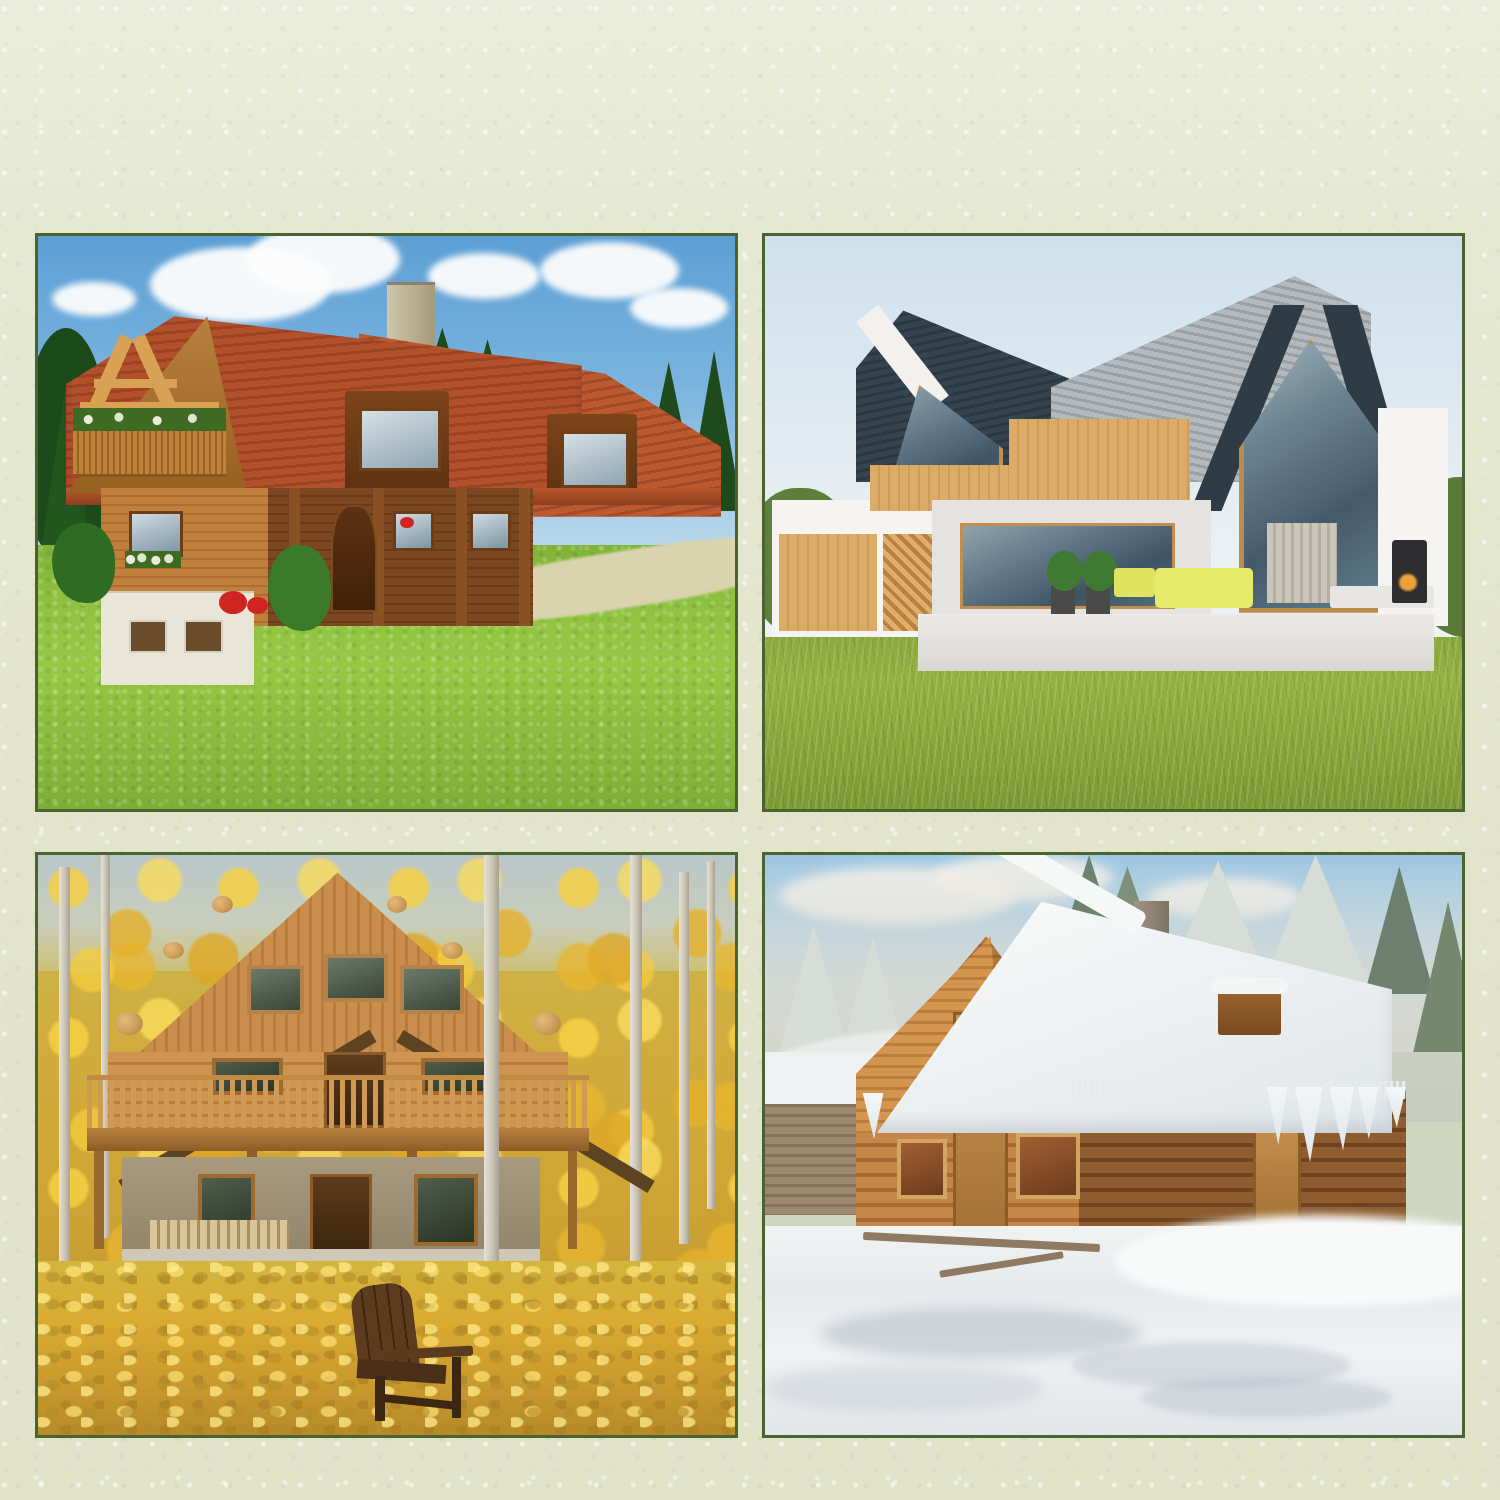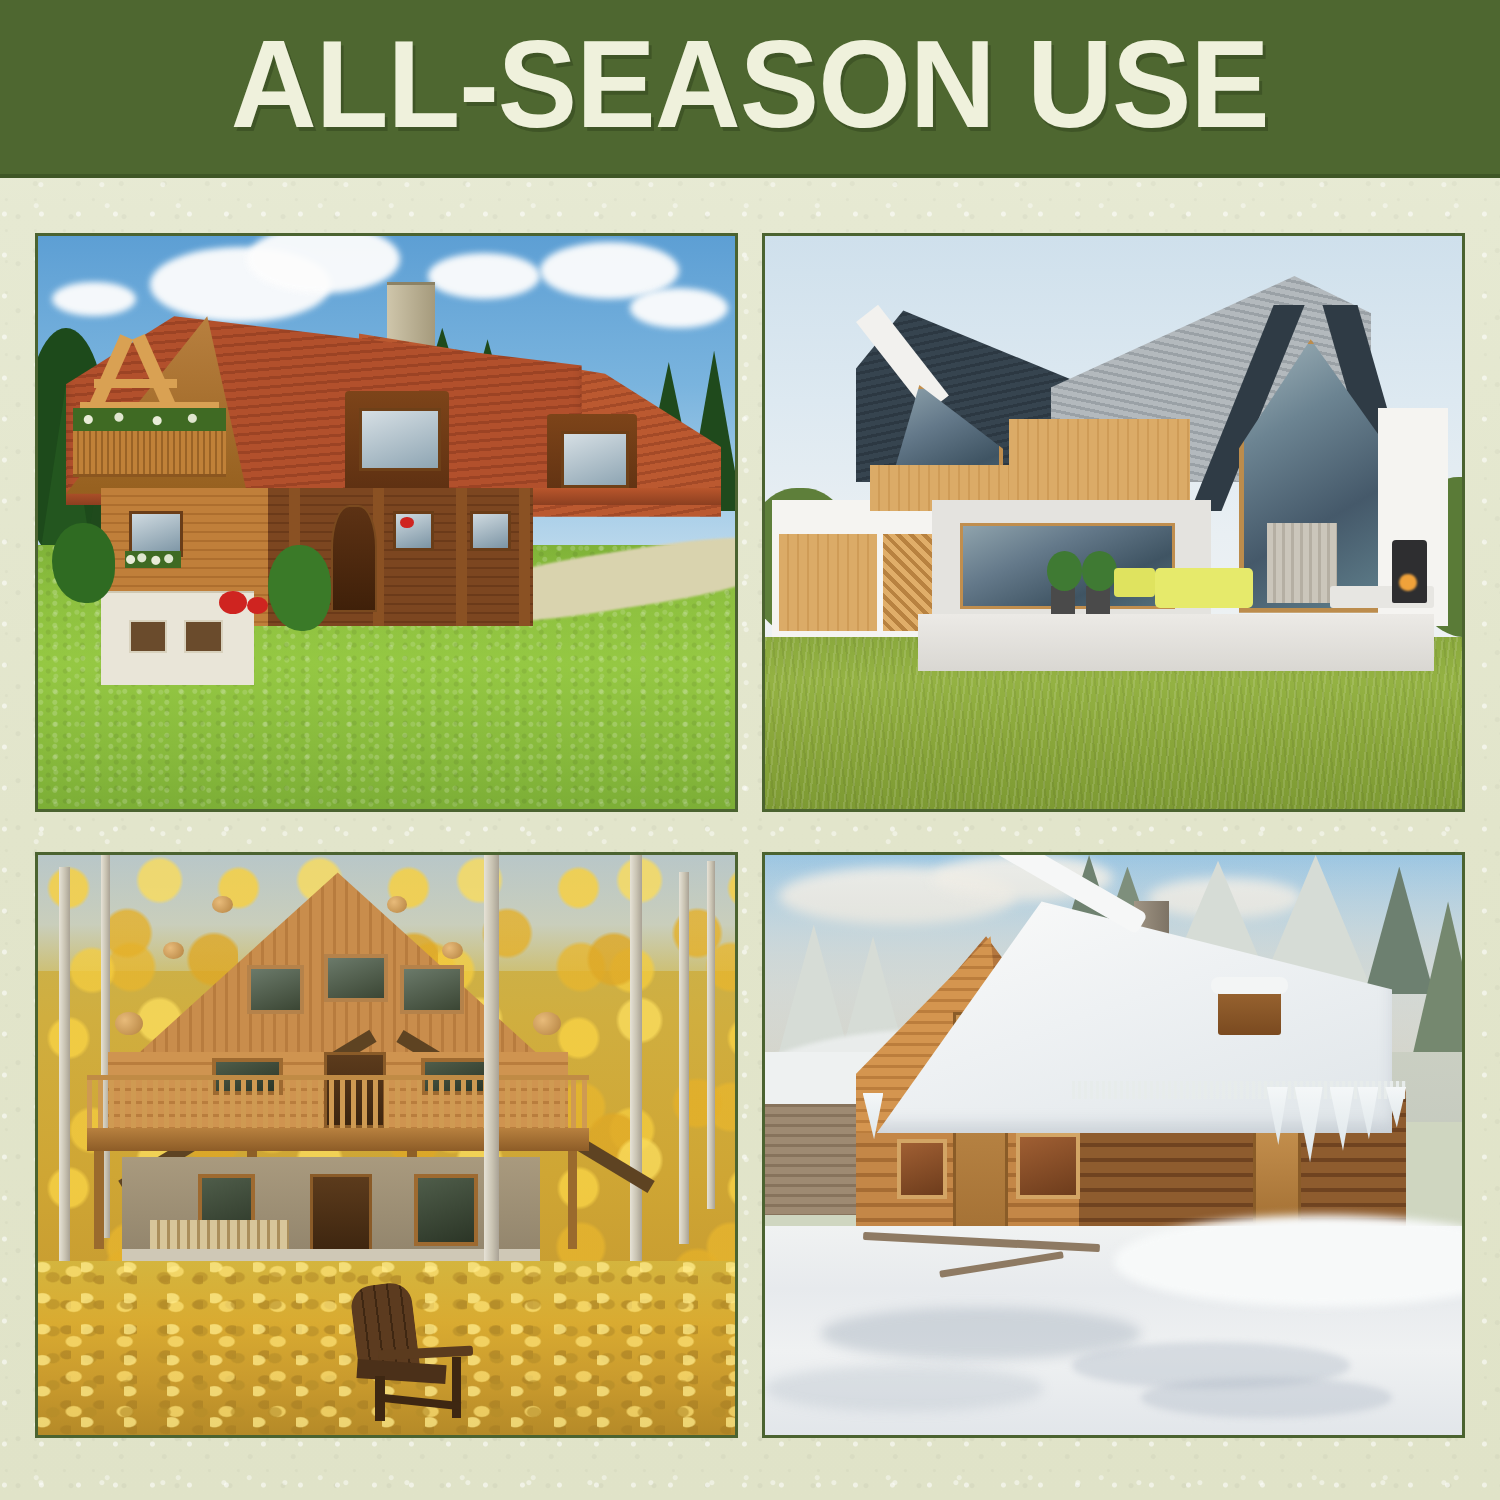--- a/index.html
+++ b/index.html
@@ -270,23 +270,20 @@
   .s4-outbuild{left:-4%;top:40%;width:22%;height:22%;
     background:repeating-linear-gradient(180deg,#9e8a72 0 7px,#87735c 7px 10px);}
   .s4-outroof{left:-6%;top:34%;width:26%;height:9%;background:#eef1f1;border-radius:4px 10px 0 0;}
 </style>
 </head>
 <body>
 
 <div class="canvas">
   <div class="paper-texture"></div>
 
-  <div class="banner">
-    <div class="banner-title">ALL-SEASON USE</div>
-  </div>
 
   <div class="grid">
 
     <div class="photo">
       <div class="scene">
         <div class="l s1-sky"></div>
         <div class="l cloud s1-c1"></div>
         <div class="l cloud s1-c2"></div>
         <div class="l cloud s1-c3"></div>
         <div class="l cloud s1-c4"></div>

